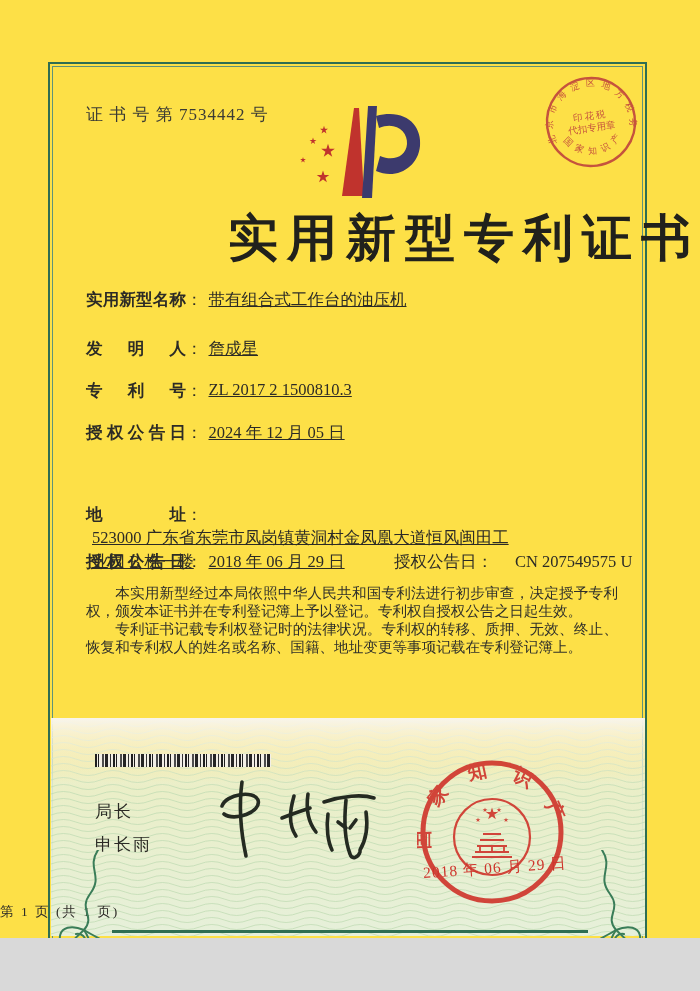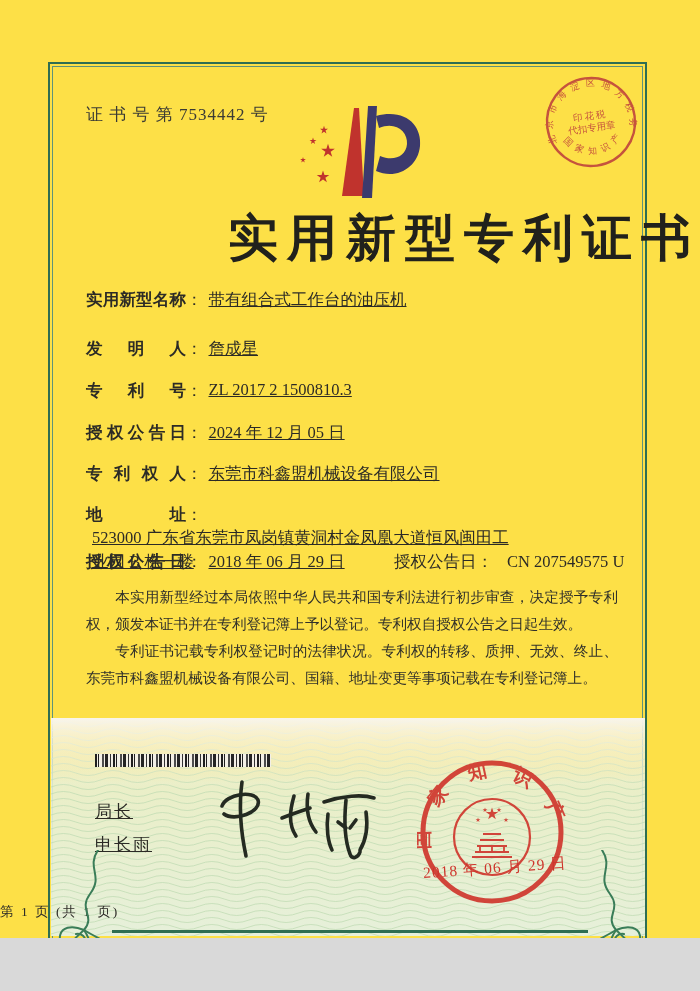--- a/index.html
+++ b/index.html
@@ -29,30 +29,30 @@
            font-size:50px; font-weight:bold; letter-spacing:9px; padding-left:9px; color:#21211c; }
 
   .row { position:absolute; left:86px; width:540px; font-size:16.5px; color:#2c2b26; }
   .row .lbl { display:inline-block; width:100px; text-align:justify; text-align-last:justify; vertical-align:top;font-weight:bold; }
   .row .colon { vertical-align:top; }
   .row .val { display:inline-block; vertical-align:top; margin-left:6px;text-decoration:underline; }
   .row-addr .val { width:426px; line-height:24px; }
   .row-grant .sub { position:absolute; left:308px; top:0; white-space:nowrap; }
 
   .bodytext { position:absolute; left:86px; top:584px; width:532px; }
-  .bodytext p { font-size:14.6px; line-height:27px; text-indent:2em; color:#30302a;
+  .bodytext p { font-size:14.6px; line-height:18px; text-indent:2em; color:#30302a;
            text-align:justify; }
 
   .barcode { position:absolute; left:95px; top:754px; width:176px; height:13px;
            background:repeating-linear-gradient(90deg,#1f1f1f 0 2px,#f2efe6 2px 3px,#1f1f1f 3px 4px,
            #f2efe6 4px 7px,#4c4c4c 7px 9px,#f2efe6 9px 10px,#242424 10px 13px,#f2efe6 13px 15px,
            #333 15px 16px,#f2efe6 16px 18px); }
 
   .signer { position:absolute; left:95px; top:800px; font-size:17px; color:#2b2a25;
-           font-family:"Liberation Sans","DejaVu Sans",sans-serif;text-decoration:underline; }
+           font-family:"Liberation Sans","DejaVu Sans",sans-serif; }
   .signer div { margin-bottom:10px; letter-spacing:2px; }
   .signature { position:absolute; left:208px; top:770px; width:175px; height:98px; }
   .signature path { fill:none; stroke:#242a21; stroke-width:3.6; stroke-linecap:round; }
 
   .seal { position:absolute; left:417px; top:757px; width:150px; height:150px; opacity:.93; }
   .seal-date { position:absolute; left:423px; top:858px; font-size:15.5px; color:#ce352c;
            letter-spacing:1px; transform:rotate(-4deg); white-space:nowrap; }
 
   .tax-stamp { position:absolute; left:541px; top:72px; width:100px; height:100px;
            transform:rotate(-8deg); opacity:.9; }
@@ -134,34 +134,31 @@
   </div>
   <div class="row" style="top:338px">
     <span class="lbl">发明人</span><span class="colon">：</span><span class="val">詹成星</span>
   </div>
   <div class="row" style="top:380px">
     <span class="lbl">专利号</span><span class="colon">：</span><span class="val">ZL 2017 2 1500810.3</span>
   </div>
   <div class="row" style="top:422px">
     <span class="lbl">授权公告日</span><span class="colon">：</span><span class="val">2024 年 12 月 05 日</span>
   </div>
-  <div class="row" style="top:463px">
-    <span class="lbl">专利权人</span><span class="colon">：</span><span class="val">东莞市科鑫盟机械设备有限公司</span>
-  </div>
   <div class="row row-addr" style="top:504px">
     <span class="lbl">地址</span><span class="colon">：</span><span class="val">523000 广东省东莞市凤岗镇黄洞村金凤凰大道恒风闽田工业园 B 栋一楼</span>
   </div>
   <div class="row row-grant" style="top:551px">
     <span class="lbl">授权公告日</span><span class="colon">：</span><span class="val">2018 年 06 月 29 日</span>
-    <span class="sub"><span>授权公告日</span><span>：</span><span style="margin-left:14px">CN 207549575 U</span></span>
+    <span class="sub"><span>授权公告日</span><span>：</span><span style="margin-left:22px">CN 207549575 U</span></span>
   </div>
 
   <div class="bodytext">
     <p>本实用新型经过本局依照中华人民共和国专利法进行初步审查，决定授予专利权，颁发本证书并在专利登记簿上予以登记。专利权自授权公告之日起生效。</p>
-    <p>专利证书记载专利权登记时的法律状况。专利权的转移、质押、无效、终止、东莞市科鑫盟机械设备有限公司、国籍、地址变更等事项记载在专利登记簿上。</p>
+    <p>专利证书记载专利权登记时的法律状况。专利权的转移、质押、无效、终止、恢复和专利权人的姓名或名称、国籍、地址变更等事项记载在专利登记簿上。</p>
   </div>
 
   <div class="barcode"></div>
 
   <div class="signer">
     <div>局长</div>
     <div>申长雨</div>
   </div>
 
   <svg class="signature" viewBox="0 0 175 98">

